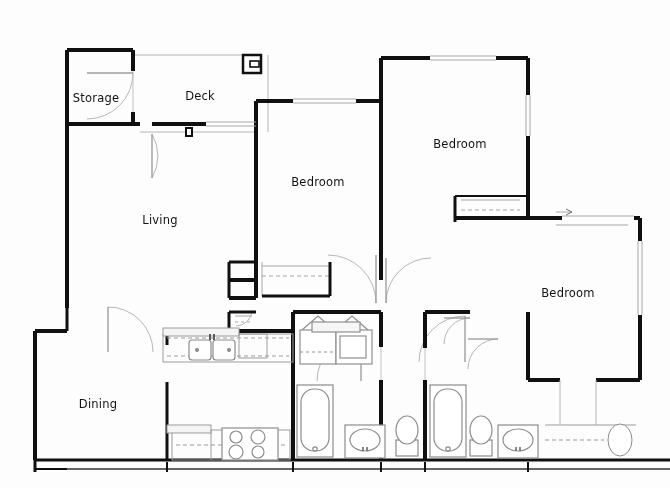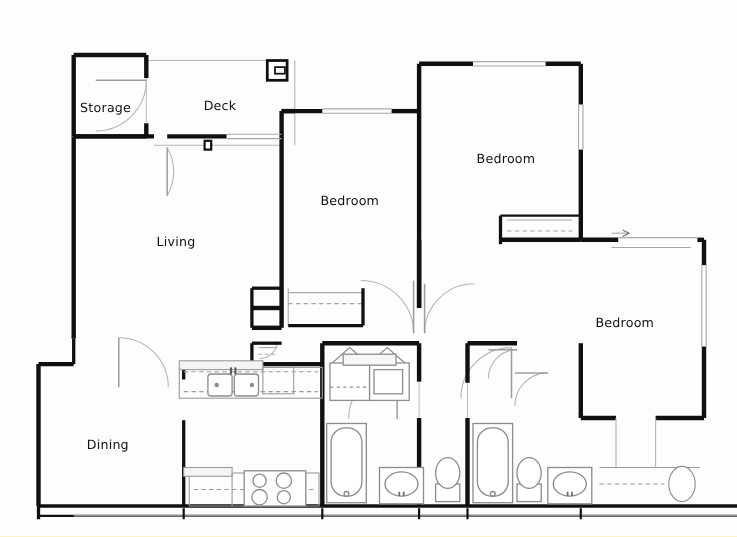--- a/index.html
+++ b/index.html
@@ -11,21 +11,21 @@
   body {
     width: 670px;
     height: 488px;
     overflow: hidden;
     font-family: "DejaVu Sans", sans-serif;
   }
   #floorplan-root {
     position: relative;
     width: 670px;
     height: 488px;
-    background: #fde047;
+    background: #ef4444;
   }
   #floorplan-svg {
     display: block;
     width: 670px;
     height: 488px;
   }
   .room-label {
     font-family: "DejaVu Sans", sans-serif;
     font-size: 11.5px;
     fill: #121212;

